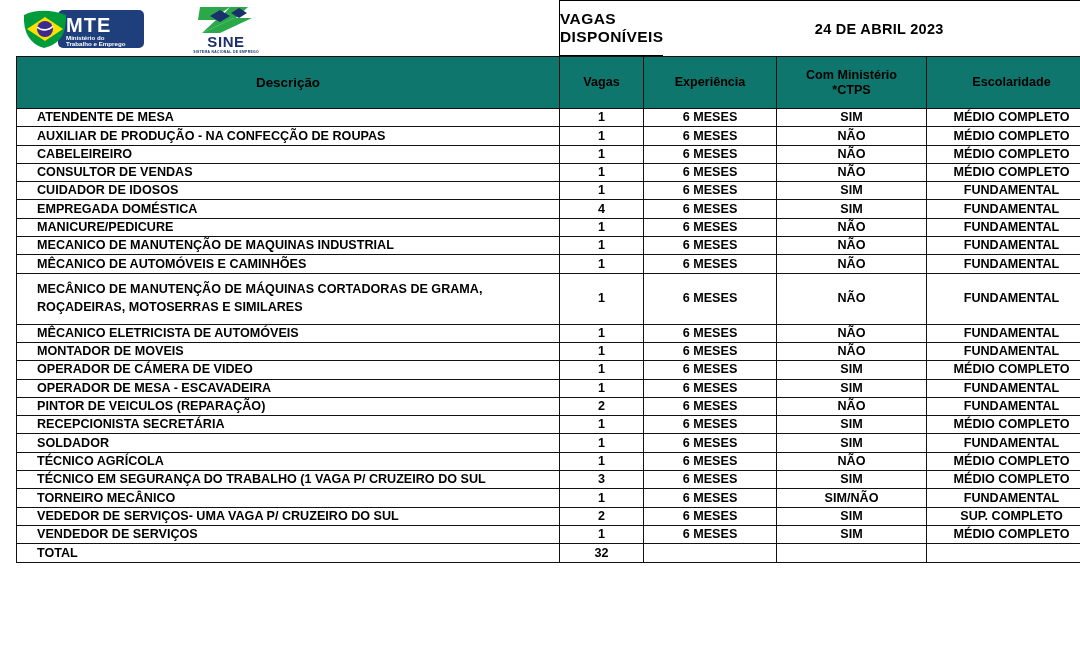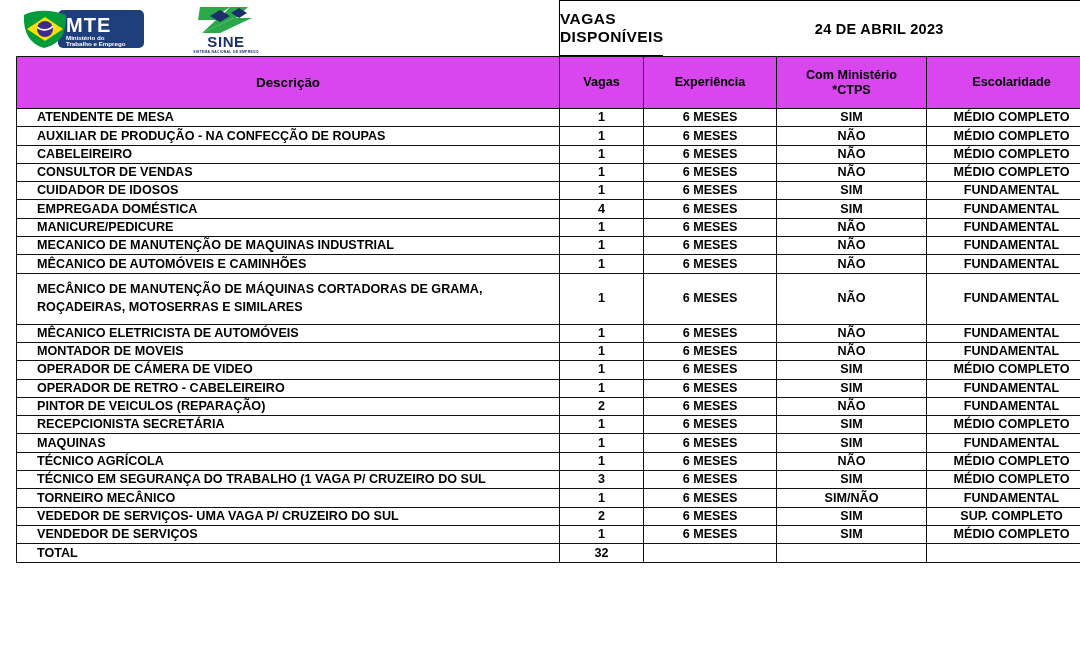--- a/index.html
+++ b/index.html
@@ -110,21 +110,21 @@
     border: 1.1px solid #111;
     padding: 0;
     font-size: 12.6px;
     font-weight: bold;
     line-height: 1.18;
     vertical-align: middle;
     box-sizing: border-box;
   }
 
   thead th {
-    background: #d946ef;
+    background: #0f766e;
     height: 52px;
     text-align: center;
     font-size: 13.2px;
     padding: 2px 4px;
   }
   thead th.th-desc { font-size: 13.4px; }
 
   tbody td {
     height: 18.3px;
     background: #ffffff;
@@ -294,42 +294,42 @@
           <td class="ctr">FUNDAMENTAL</td>
         </tr>
         <tr>
           <td class="desc">OPERADOR DE CÁMERA DE VIDEO</td>
           <td class="ctr">1</td>
           <td class="ctr">6 MESES</td>
           <td class="ctr">SIM</td>
           <td class="ctr">MÉDIO COMPLETO</td>
         </tr>
         <tr>
-          <td class="desc">OPERADOR DE RETRO - CABELEIREIRO</td>
+          <td class="desc">OPERADOR DE MESA - ESCAVADEIRA</td>
           <td class="ctr">1</td>
           <td class="ctr">6 MESES</td>
           <td class="ctr">SIM</td>
           <td class="ctr">FUNDAMENTAL</td>
         </tr>
         <tr>
           <td class="desc">PINTOR DE VEICULOS (REPARAÇÃO)</td>
           <td class="ctr">2</td>
           <td class="ctr">6 MESES</td>
           <td class="ctr">NÃO</td>
           <td class="ctr">FUNDAMENTAL</td>
         </tr>
         <tr>
           <td class="desc">RECEPCIONISTA SECRETÁRIA</td>
           <td class="ctr">1</td>
           <td class="ctr">6 MESES</td>
           <td class="ctr">SIM</td>
           <td class="ctr">MÉDIO COMPLETO</td>
         </tr>
         <tr>
-          <td class="desc">MAQUINAS</td>
+          <td class="desc">SOLDADOR</td>
           <td class="ctr">1</td>
           <td class="ctr">6 MESES</td>
           <td class="ctr">SIM</td>
           <td class="ctr">FUNDAMENTAL</td>
         </tr>
         <tr>
           <td class="desc">TÉCNICO AGRÍCOLA</td>
           <td class="ctr">1</td>
           <td class="ctr">6 MESES</td>
           <td class="ctr">NÃO</td>

